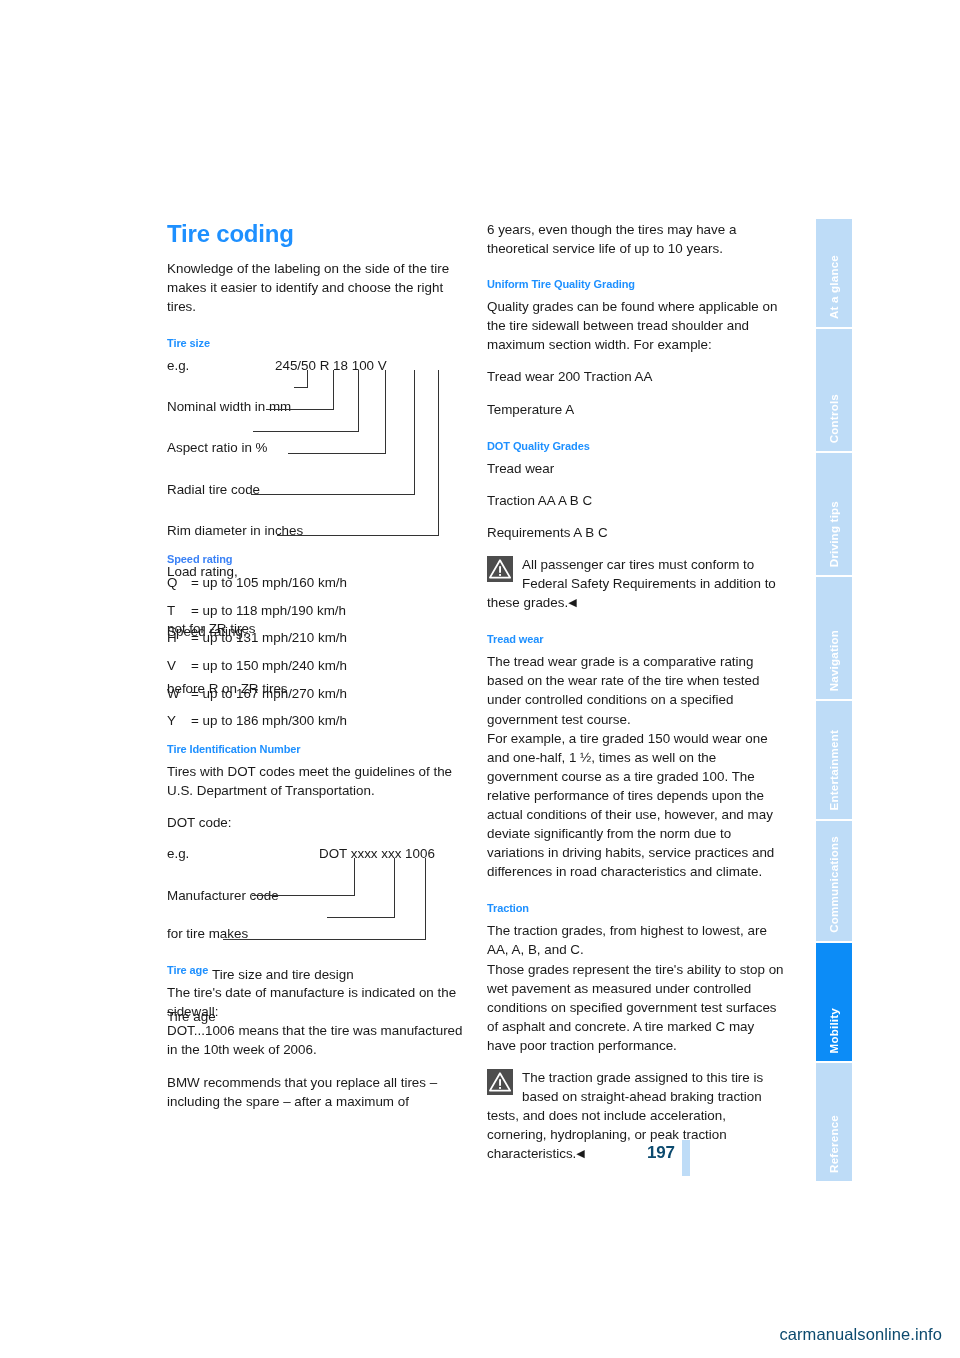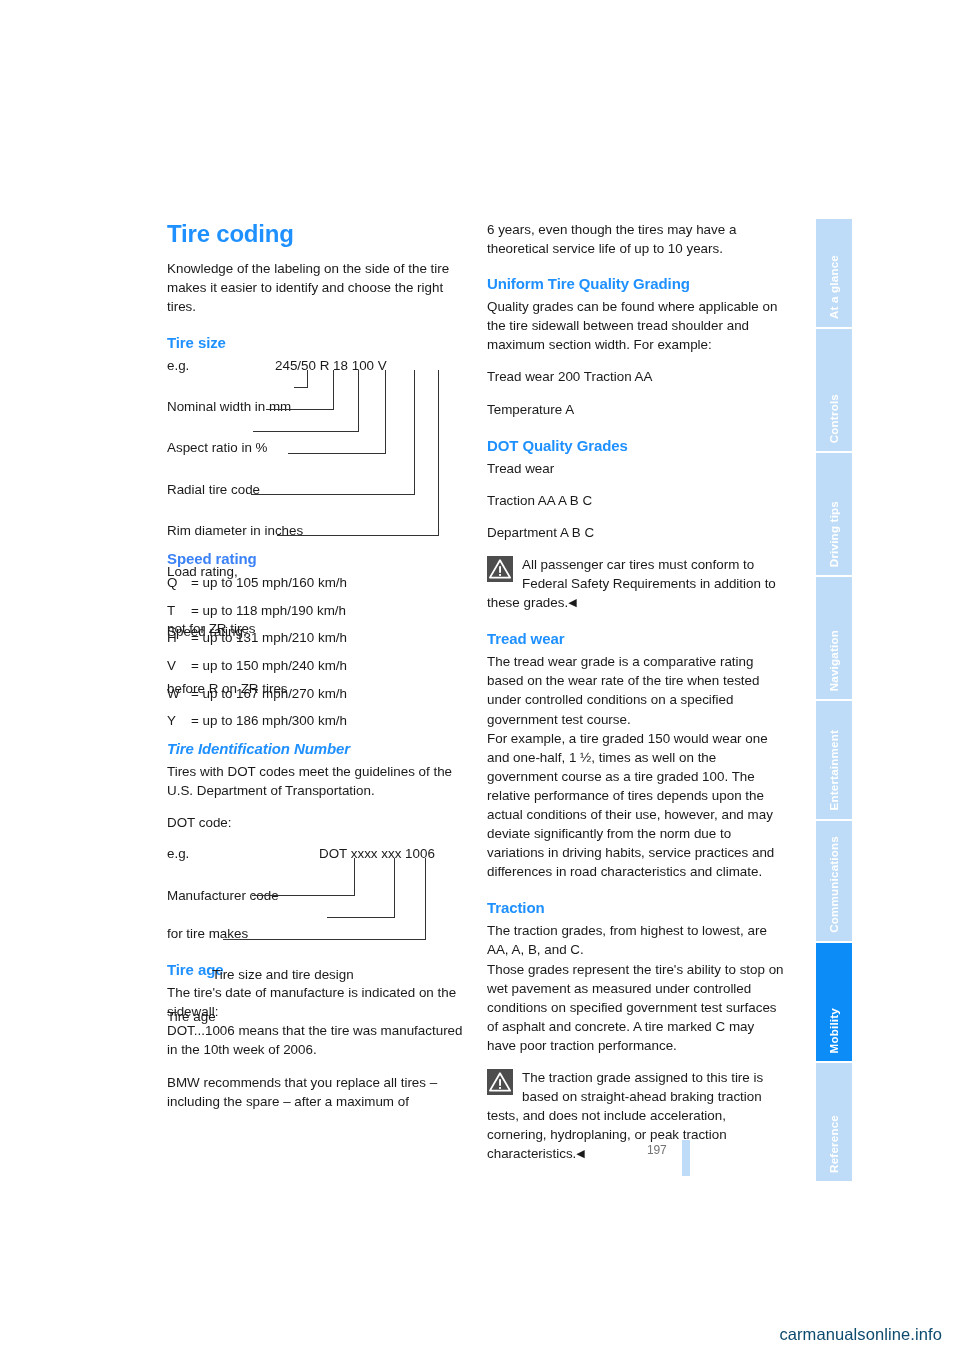--- a/index.html
+++ b/index.html
@@ -36,21 +36,21 @@
   h1.title {
     color: #1e90ff;
     font-size: 24px;
     font-weight: bold;
     letter-spacing: -0.2px;
     margin: 0 0 11px 0;
     line-height: 28px;
   }
   h2.sub {
     color: #1e90ff;
-    font-size: 15px;
+    font-size: 11px;
     font-weight: bold;
     margin: 0 0 3px 0;
     line-height: 20px;
     letter-spacing: -0.1px;
   }
   h2.sub.pale { color: #3b82f6; }
   p.para {
     margin: 0 0 13px 0;
   }
   p.para.tight { margin-bottom: 0; }
@@ -147,23 +147,23 @@
     display: inline-block;
     line-height: 36px;
   }
   .tab.active { background: #0c8cf7; }
 
   
   .pagenum {
     position: absolute;
     left: 647px;
     top: 1143px;
-    font-size: 12px;
-    font-weight: normal;
-    color: #737373;
+    font-size: 17px;
+    font-weight: bold;
+    color: #0c4a6e;
     letter-spacing: -0.2px;
   }
   .pagebar {
     position: absolute;
     left: 682px;
     top: 1140px;
     width: 8px;
     height: 36px;
     background: #bedcf7;
   }
@@ -266,21 +266,21 @@
       <div class="sr-row">
         <span class="sr-key">W</span>
         <span class="sr-val">= up to 167 mph/270 km/h</span>
       </div>
       <div class="sr-row">
         <span class="sr-key">Y</span>
         <span class="sr-val">= up to 186 mph/300 km/h</span>
       </div>
     </div>
 
-    <h2 class="sub" style="margin-top:1px;font-style:italic;">Tire Identification Number</h2>
+    <h2 class="sub" style="margin-top:1px;">Tire Identification Number</h2>
     <p class="para">Tires with DOT codes meet the guidelines of the U.S. Department of Transportation.</p>
     <p class="para">DOT code:</p>
 
     <div class="diagram" style="height:92px; margin-top:-1px;">
       <div class="row" style="top:0;">
         <span class="dg-label">e.g.</span>
         <span class="dg-code" style="left:152px;">DOT xxxx xxx 1006</span>
       </div>
       <div class="row" style="top:23px;">
         <span class="dg-label">Manufacturer code</span>
@@ -317,21 +317,21 @@
     <p class="para">6 years, even though the tires may have a theoretical service life of up to 10 years.</p>
 
     <h2 class="sub" style="margin-top:16px;">Uniform Tire Quality Grading</h2>
     <p class="para">Quality grades can be found where applicable on the tire sidewall between tread shoulder and maximum section width. For example:</p>
     <p class="para">Tread wear 200 Traction AA</p>
     <p class="para">Temperature A</p>
 
     <h2 class="sub" style="margin-top:17px;">DOT Quality Grades</h2>
     <p class="para">Tread wear</p>
     <p class="para">Traction AA A B C</p>
-    <p class="para">Department A B C</p>
+    <p class="para">Requirements A B C</p>
 
     <div class="note">
       <span class="warn-icon">
         <svg width="26" height="26" viewBox="0 0 26 26" aria-hidden="true">
           <rect x="0" y="0" width="26" height="26" fill="#4d4d4d"></rect>
           <path d="M13 4.2 L23.1 21.6 L2.9 21.6 Z" fill="none" stroke="#ffffff" stroke-width="1.8" stroke-linejoin="round"></path>
           <rect x="12.1" y="10.2" width="1.9" height="6.6" fill="#ffffff"></rect>
           <rect x="12.1" y="18.0" width="1.9" height="1.9" fill="#ffffff"></rect>
         </svg>
       </span>

